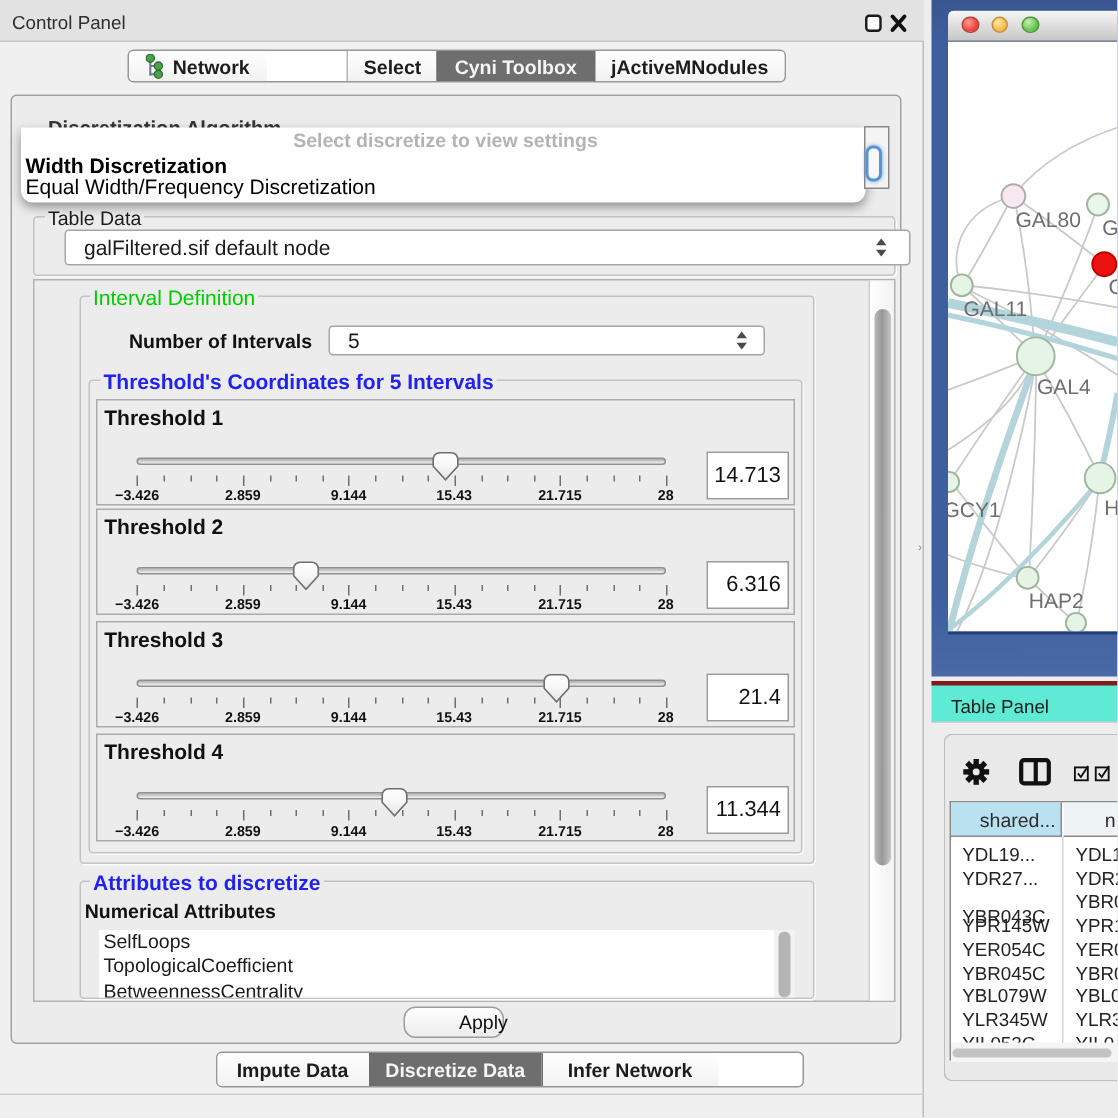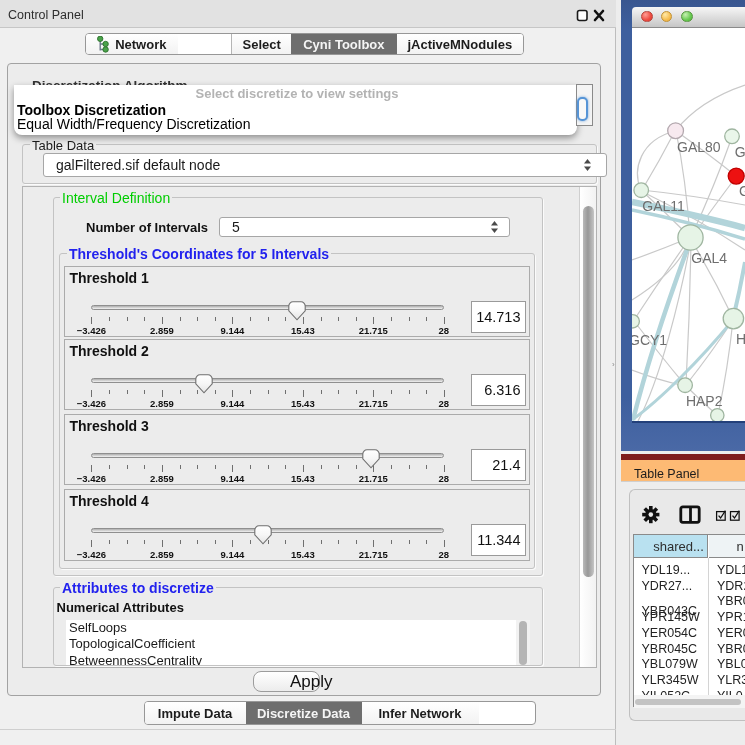--- a/index.html
+++ b/index.html
@@ -35,27 +35,27 @@
 .tick.maj{height:7px;}
 .tickl{position:absolute;top:58.5px;width:60px;text-align:center;font-size:9.5px;font-weight:bold;color:#111;}
 .thumb{position:absolute;}
 .vbox{position:absolute;width:55px;height:32px;background:#fff;border:1px solid #9a9a9a;font-size:14.5px;color:#111;text-align:right;line-height:30px;padding-right:4px;}
 
 #nlist{left:66px;top:619.5px;width:450px;height:45px;background:#fff;overflow:hidden;font-size:13px;color:#1a1a1a;}
 #nlist div{padding-left:3px;height:16.5px;line-height:16.5px;}
 #lsb{left:516px;top:619.5px;width:14px;height:45px;background:#f2f2f2;}
 #lsb .th{position:absolute;left:2.5px;top:1px;width:8.5px;height:44px;border-radius:5px;background:#b5b5b5;}
 
-#apply{left:253px;top:671px;width:66.5px;height:20.5px;background:linear-gradient(#ffffff,#ececec);border:1px solid #9c9c9c;border-radius:8px;font-size:17px;color:#111;text-align:center;line-height:19px;padding-left:36px;}
+#apply{left:269px;top:671px;width:66.5px;height:20.5px;background:linear-gradient(#ffffff,#ececec);border:1px solid #9c9c9c;border-radius:8px;font-size:13px;color:#111;text-align:center;line-height:19px;padding-left:36px;}
 
 #nwin{left:621px;top:0;width:124px;height:451px;background:linear-gradient(#39568f,#3d5f9e 30px,#3d5f9e 88%,#4a69a6);}
 #ntitle{left:632px;top:6.5px;width:113px;height:21.5px;background:linear-gradient(#f6f6f6,#c6c6c6);border-bottom:1px solid #8b8b8b;border-radius:4px 0 0 0;}
 .light{position:absolute;top:11.2px;width:11.2px;height:11.2px;border-radius:50%;}
 #ncanvas{left:632px;top:28px;width:113px;height:393px;background:#ffffff;overflow:hidden;}
-#tpbar{left:621px;top:454px;width:124px;height:28px;background:#fdba74;border-top:6px solid #7f1d1d;border-bottom:1px solid #cfcfcf;}
+#tpbar{left:621px;top:454px;width:124px;height:28px;background:#5eead4;border-top:3px solid #7f1d1d;border-bottom:1px solid #cfcfcf;}
 #tpbar .t{position:absolute;left:13px;top:7px;font-size:12.5px;color:#1c1c1c;}
 #tcont{left:629px;top:489px;width:116px;height:232px;background:#e9e9e9;border:1px solid #c0c0c0;border-radius:6px 0 0 6px;border-right:none;}
 
 #ttable{left:632.5px;top:533.5px;width:112.5px;height:173.5px;background:#ffffff;border-left:1px solid #8a8a8a;border-top:1px solid #8a8a8a;}
 .hcell{position:absolute;top:0;height:23px;font-size:13px;color:#2e2e2e;text-align:center;line-height:23px;}
 .trow{position:absolute;font-size:12.5px;color:#232323;white-space:nowrap;}
 #hsb{position:absolute;left:0;top:160px;width:112.5px;height:13.5px;background:#f4f4f4;}
 #hsb .th{position:absolute;left:1.5px;top:4px;width:106px;height:6px;border-radius:3px;background:#c3c3c3;}
 </style></head>
 <body>
@@ -292,21 +292,21 @@
   </div>
 <div class="abs" id="apply">Apply</div>
 <div class="abs tabstrip" style="left:143.5px;top:701px;width:392px;height:24px;">
     <div class="seg" style="width:101px;">Impute Data</div>
     <div class="seg sel" style="width:115px;">Discretize Data</div>
     <div class="seg" style="width:118px;">Infer Network</div>
   </div>
 <div class="abs" style="left:0;top:729px;width:616px;height:1px;background:#cfcfcf;"></div>
 <div class="abs" style="left:14px;top:85px;width:563px;height:50px;background:#ffffff;border-radius:0 0 8px 8px;box-shadow:0 3px 7px rgba(0,0,0,0.4);"></div>
 <div class="abs" style="left:97px;top:85.5px;width:400px;text-align:center;font-size:13px;font-weight:bold;color:#b3b3b3;">Select discretize to view settings</div>
-<div class="abs" style="left:17px;top:101.5px;font-size:14px;font-weight:bold;color:#000;">Toolbox Discretization</div>
+<div class="abs" style="left:17px;top:101.5px;font-size:14px;font-weight:bold;color:#000;">Width Discretization</div>
 <div class="abs" style="left:17px;top:116px;font-size:14px;color:#000;">Equal Width/Frequency Discretization</div>
 <div class="abs" style="left:576px;top:83.5px;width:16.5px;height:42.5px;background:#f4f4f4;border:1px solid #8a8a8a;"></div>
 <div class="abs" style="left:577px;top:97px;width:10.5px;height:24px;background:#f8f8f8;border:2.6px solid #5694d6;border-radius:5px;box-shadow:0 0 3px rgba(86,148,214,0.8);"></div>
 <div class="abs" style="left:612px;top:361px;width:4px;height:7px;color:#8a8a8a;font-size:8px;line-height:7px;">›</div>
 <div class="abs" id="nwin"></div>
 <div class="abs" id="ntitle"></div>
 <div class="light" style="left:641.4px;background:radial-gradient(circle at 35% 30%,#ff9d94,#ee4b40 60%,#d83b30);border:1px solid #b5443c;"></div>
 <div class="light" style="left:660.9px;background:radial-gradient(circle at 35% 30%,#ffe9a8,#f6bd4f 60%,#e8a93b);border:1px solid #c09136;"></div>
 <div class="light" style="left:681.4px;background:radial-gradient(circle at 35% 30%,#c6f0b2,#67c950 60%,#52b43e);border:1px solid #56953f;"></div>
 <div class="abs" id="ncanvas"></div>

